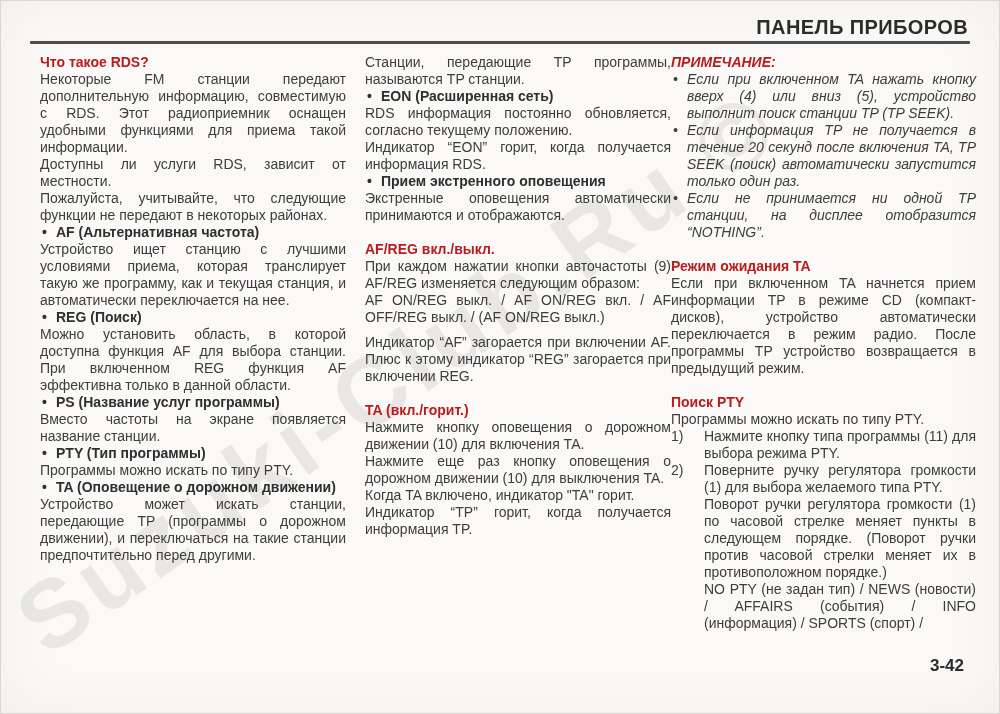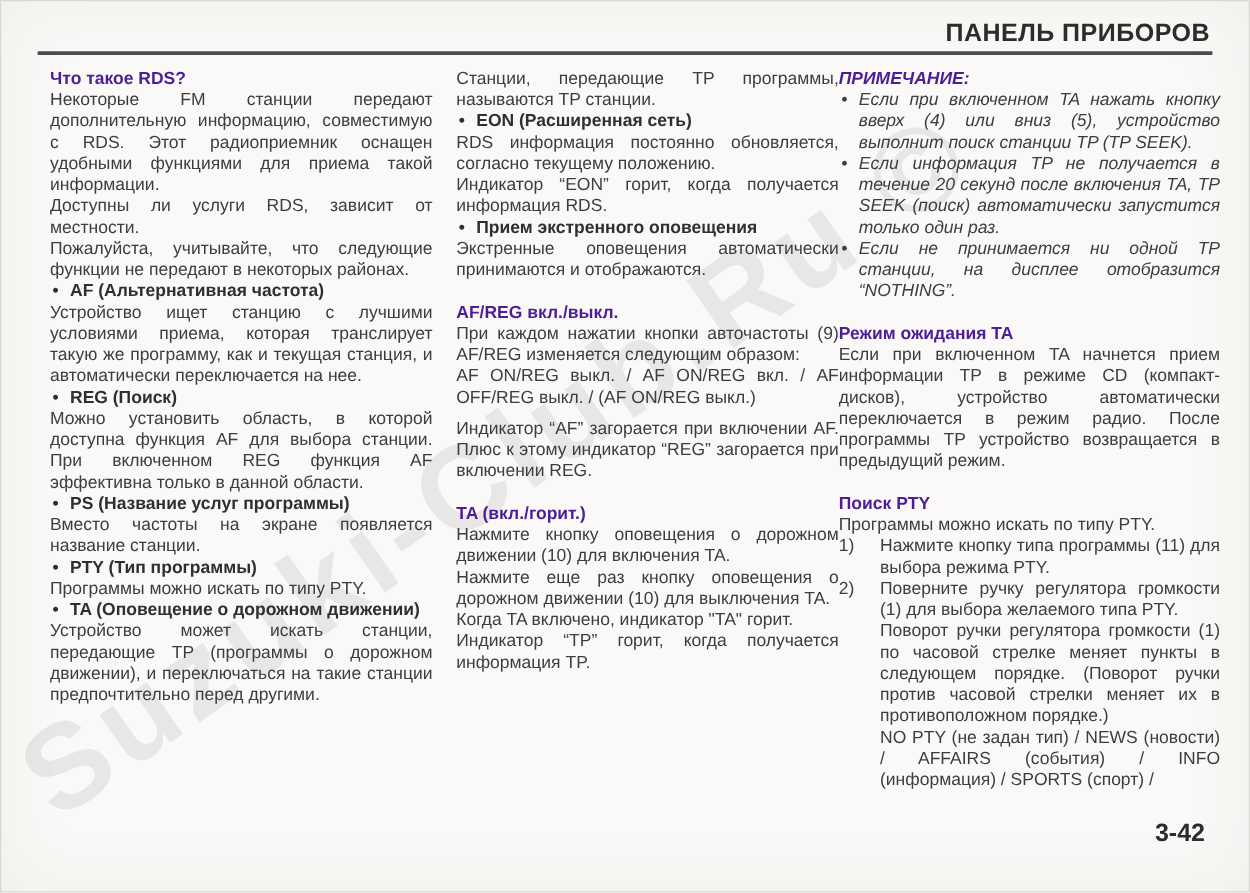--- a/index.html
+++ b/index.html
@@ -29,21 +29,21 @@
     transform:rotate(-35deg);transform-origin:left center;
     font-size:96px;font-weight:bold;white-space:nowrap;
     color:#8f8f8c;opacity:0.16;letter-spacing:6px;pointer-events:none;
   }
   
   .col{position:absolute;top:54px;width:306px;font-size:14px;line-height:17px;}
   .col-1{left:40px;}
   .col-2{left:345px;margin-left:20px;}
   .col-3{left:671px;width:305px;}
   .doc-p{margin:0;text-align:justify;}
-  .doc-h{margin:0;font-weight:bold;color:#4c1d95;text-align:left;}
+  .doc-h{margin:0;font-weight:bold;color:#b91c1c;text-align:left;}
   .gap-s{margin-top:8px;}
   .gap-l{margin-top:17px;}
   
   .bullet-h{
     margin:0;font-weight:bold;color:#2f2f2f;
     padding-left:16px;position:relative;text-align:left;
   }
   .bullet-h .bmark{position:absolute;left:2px;top:0;font-weight:bold;}
   
   .note{font-style:italic;}
@@ -53,21 +53,21 @@
   .note-li .bmark{position:absolute;left:2px;top:0;}
   
   .step{
     margin:0;padding-left:21px;position:relative;text-align:justify;
   }
   .step .step-no{position:absolute;left:0;top:0;}
   .step .doc-p{text-align:justify;margin-left:12px;}
   
   .pageno{
     position:absolute;right:36px;top:656px;
-    font-size:20px;font-weight:bold;color:#2c2c2c;
+    font-size:17px;font-weight:bold;color:#2c2c2c;
   }
 </style>
 </head>
 <body>
 
 <div class="page">
 
   <div class="wm">Suzuki-Club.Ru ©</div>
 
   <div class="hdr">ПАНЕЛЬ ПРИБОРОВ</div>

